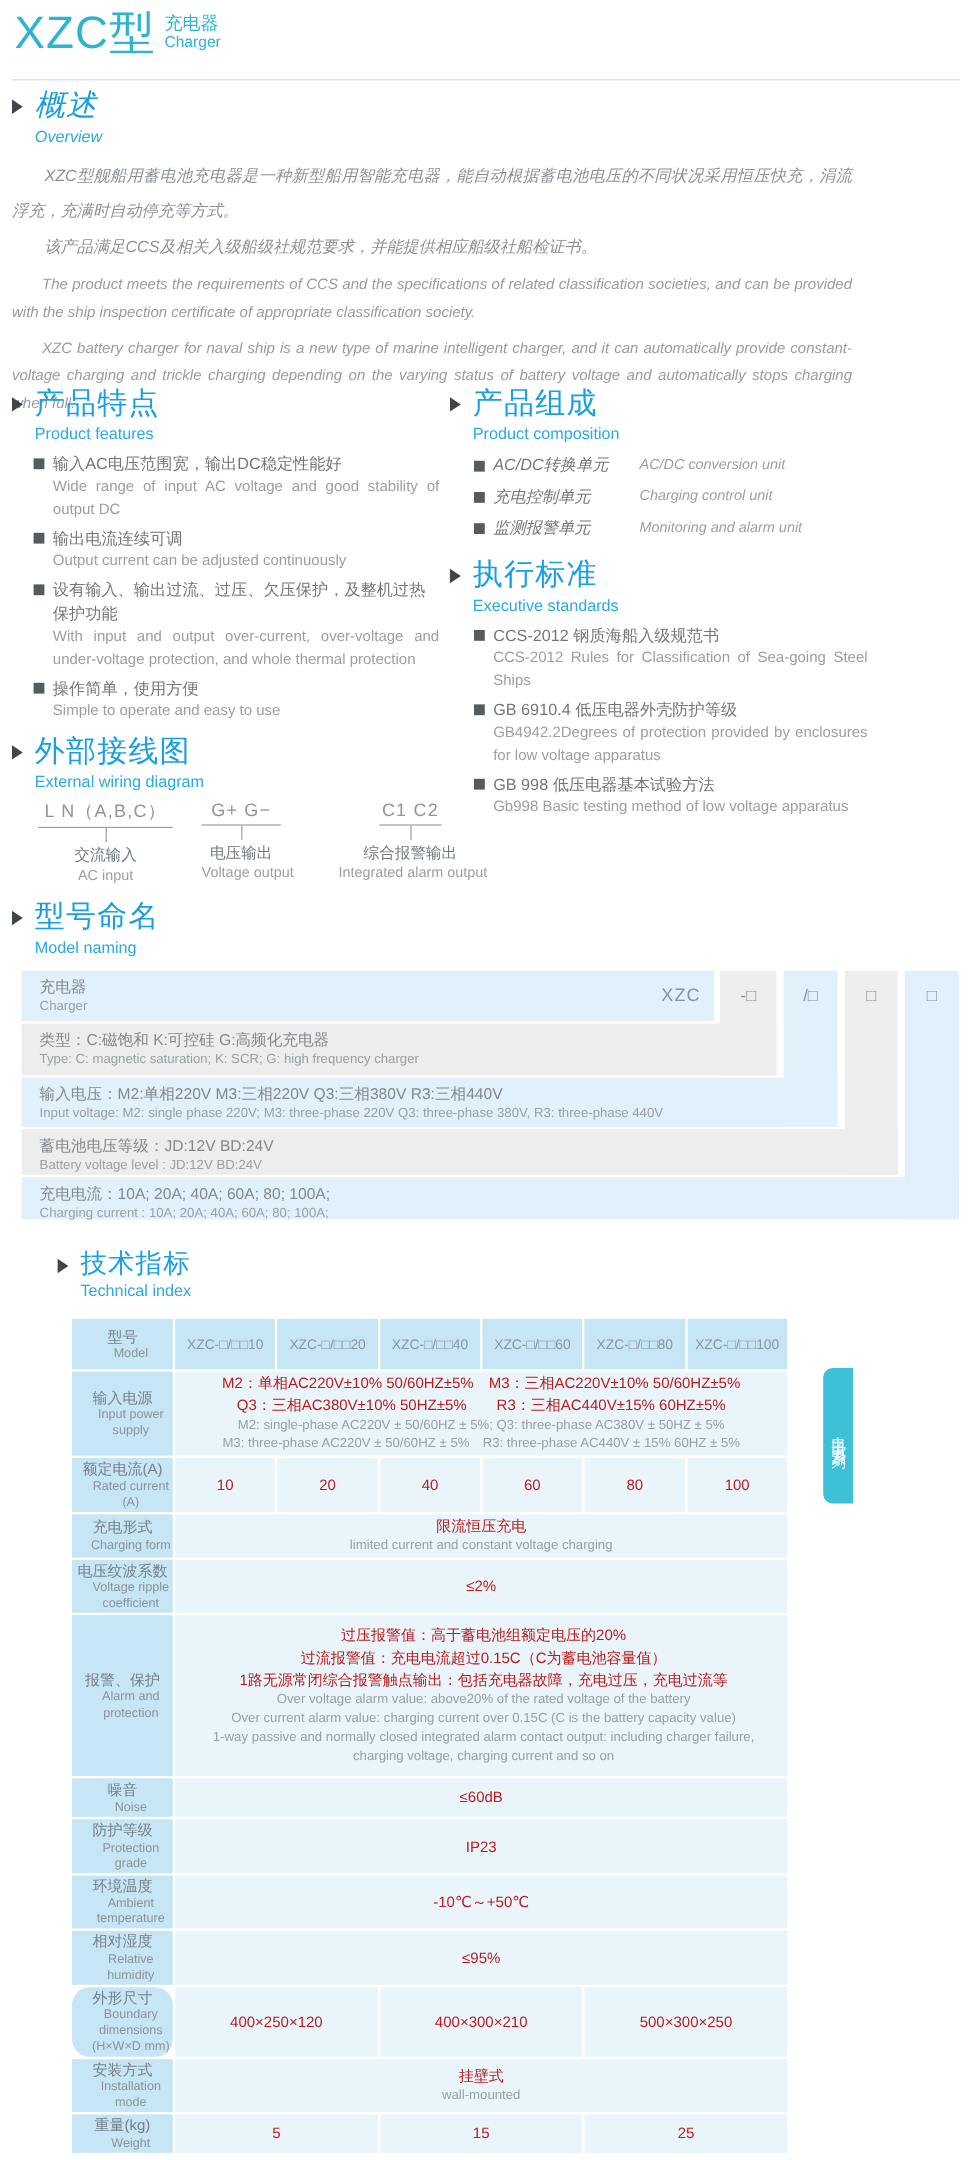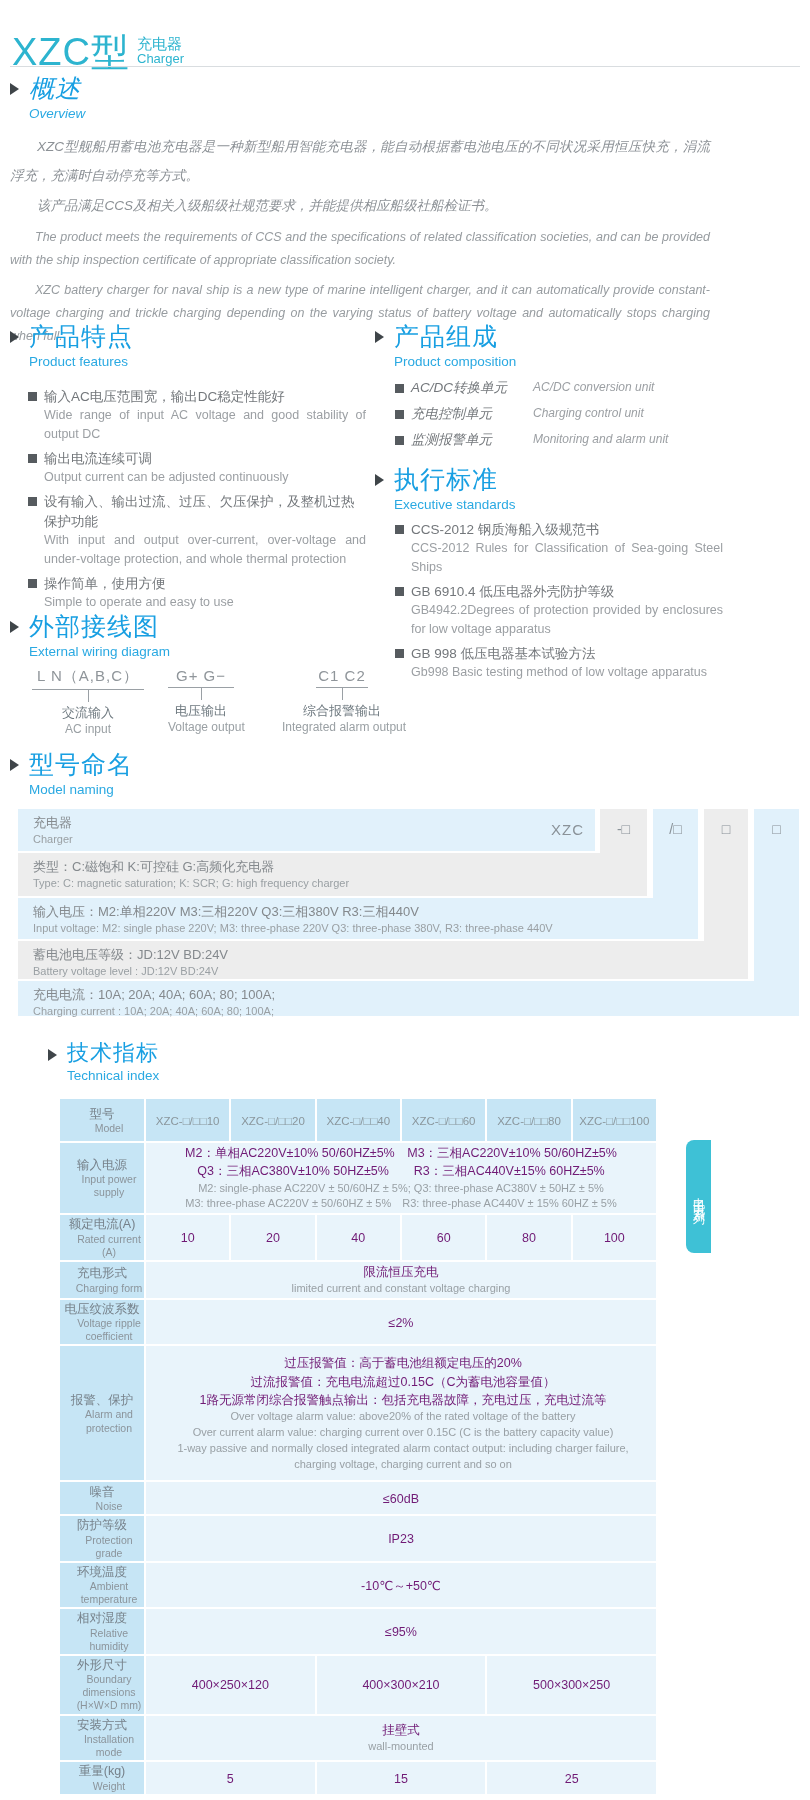--- a/index.html
+++ b/index.html
@@ -4,21 +4,21 @@
 <style>
   html,body{margin:0;padding:0;}
   body{
     width:810px;height:1800px;position:relative;background:#ffffff;
     font-family:"Liberation Sans","DejaVu Sans",sans-serif;
     overflow:hidden;-webkit-font-smoothing:antialiased;
   }
   .abs{position:absolute;}
 
   
-  #header{left:12px;top:6px;display:flex;align-items:flex-start;margin-top:24px;}
+  #header{left:12px;top:6px;display:flex;align-items:flex-start;}
   .brand-big{font-size:38px;color:#2db4cf;letter-spacing:1px;line-height:1.2;}
   .brand-stack{margin-left:7px;margin-top:5px;}
   .brand-zh{font-size:15px;color:#2db4cf;line-height:1.15;}
   .brand-en{font-size:13px;color:#2db4cf;line-height:1.15;}
   #top-rule{left:10px;top:66px;width:790px;height:1px;background:#d9dde0;}
 
   
   .sec-head{display:flex;gap:10px;}
   .tri{width:0;height:0;border-left:9px solid #3f4549;border-top:6px solid transparent;
        border-bottom:6px solid transparent;margin-top:9px;flex:0 0 auto;}
@@ -33,21 +33,21 @@
   .ov-paras p.zh{font-size:13.5px;color:#8c9196;line-height:2.18;text-indent:2em;}
   .ov-paras p.en{font-size:12.5px;color:#979ca0;line-height:1.86;text-indent:2em;margin-top:6px;}
 
   
   .sq{width:9px;height:9px;background:#565b5f;flex:0 0 auto;margin:5px 7px 0 0;}
   .zh-line{display:flex;}
   .zh-line .zh{font-size:13.5px;color:#73777b;line-height:1.45;}
   .item-en{font-size:12.5px;color:#9b9fa3;line-height:1.5;margin-left:16px;text-align:justify;}
 
   #features{left:10px;top:322px;width:356px;}
-  #features .list{margin-top:18px;margin-left:18px;}
+  #features .list{margin-top:8px;margin-left:18px;}
   #features .feat-item{margin-bottom:5px;}
 
   #rightcol{left:375px;top:322px;width:338px;}
   #composition .list{margin-top:10px;margin-left:20px;font-style:italic;}
   .comp-item{display:flex;margin-bottom:8px;}
   .comp-item .zh{font-size:13.5px;color:#73777b;width:122px;flex:0 0 auto;}
   .comp-item .en{font-size:12px;color:#9b9fa3;margin-top:1px;}
   #standards{margin-top:16px;}
   #standards .list{margin-top:8px;margin-left:20px;}
   .std-item{margin-bottom:5px;}
@@ -83,21 +83,21 @@
   #tech{left:48px;top:1040px;width:640px;}
   table.tech{border-collapse:separate;border-spacing:2px;table-layout:fixed;
              width:600px;margin-top:14px;margin-left:10px;}
   table.tech td{vertical-align:middle;text-align:center;box-sizing:border-box;}
   td.lbl{background:#c6e5f5;width:84px;}
   td.hd{background:#c6e5f5;}
   td.val{background:#e9f4fb;}
   .lb-zh{font-size:12.5px;color:#76818a;line-height:1.3;}
   .lb-en{font-size:10.5px;color:#8b949b;line-height:1.25;padding-left:14px;}
   .hd-model{font-size:11.5px;color:#8a969c;}
-  .v{font-size:12.5px;color:#701a75;line-height:1.45;}
+  .v{font-size:12.5px;color:#b91c1c;line-height:1.45;}
   .v-sm{font-size:11px;color:#99a0a5;line-height:1.45;}
   td.alarm-cell{text-align:left;padding-left:12px;padding-right:8px;}
 
   
   #series-tab{left:686px;top:1140px;width:25px;height:113px;background:#3ec1d6;
               border-radius:8px 0 0 8px;display:flex;align-items:center;justify-content:center;}
   #series-tab span{writing-mode:vertical-rl;font-size:12px;color:#ffffff;letter-spacing:3px;}
 </style>
 </head>
 <body>
@@ -409,21 +409,21 @@
       <td class="val" colspan="6"><span class="v">-10℃～+50℃</span></td>
     </tr>
     <tr>
       <td class="lbl" style="height:32px;">
         <div class="lb-zh">相对湿度</div>
         <div class="lb-en">Relative humidity</div>
       </td>
       <td class="val" colspan="6"><span class="v">≤95%</span></td>
     </tr>
     <tr>
-      <td class="lbl" style="height:50px;">
+      <td class="lbl" style="height:50px;border-radius:15px;">
         <div class="lb-zh">外形尺寸</div>
         <div class="lb-en">Boundary dimensions</div>
         <div class="lb-en">(H×W×D mm)</div>
       </td>
       <td class="val" colspan="2"><span class="v">400×250×120</span></td>
       <td class="val" colspan="2"><span class="v">400×300×210</span></td>
       <td class="val" colspan="2"><span class="v">500×300×250</span></td>
     </tr>
     <tr>
       <td class="lbl" style="height:38px;">

